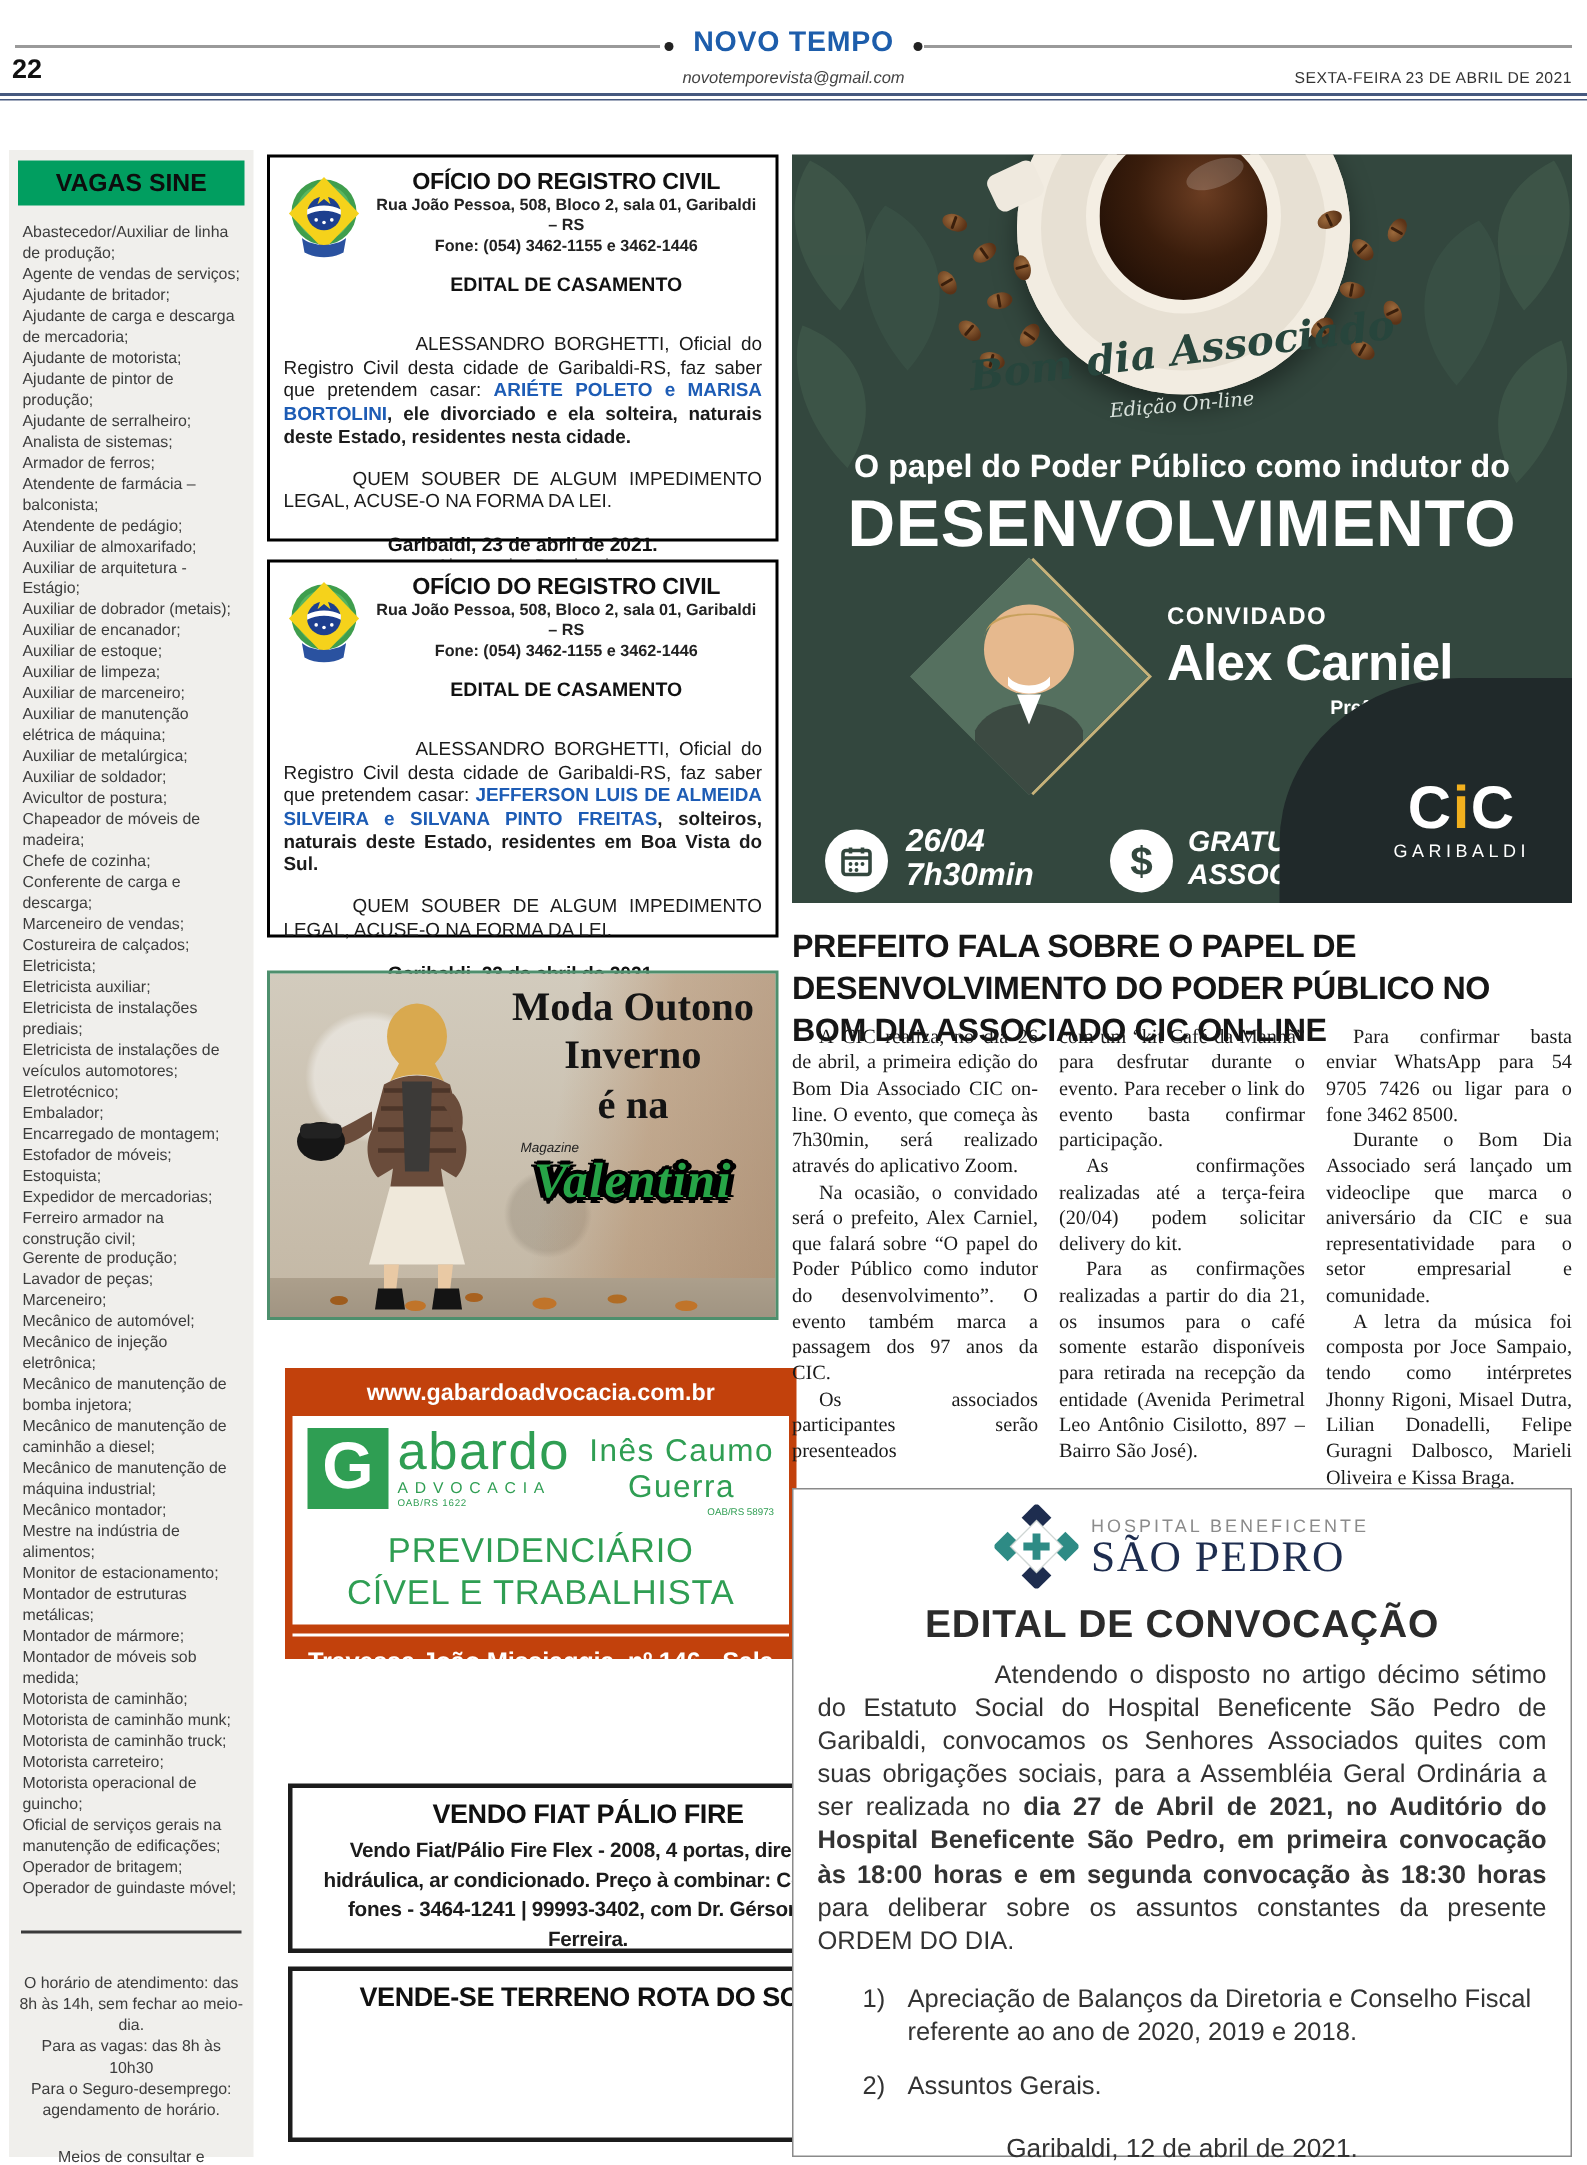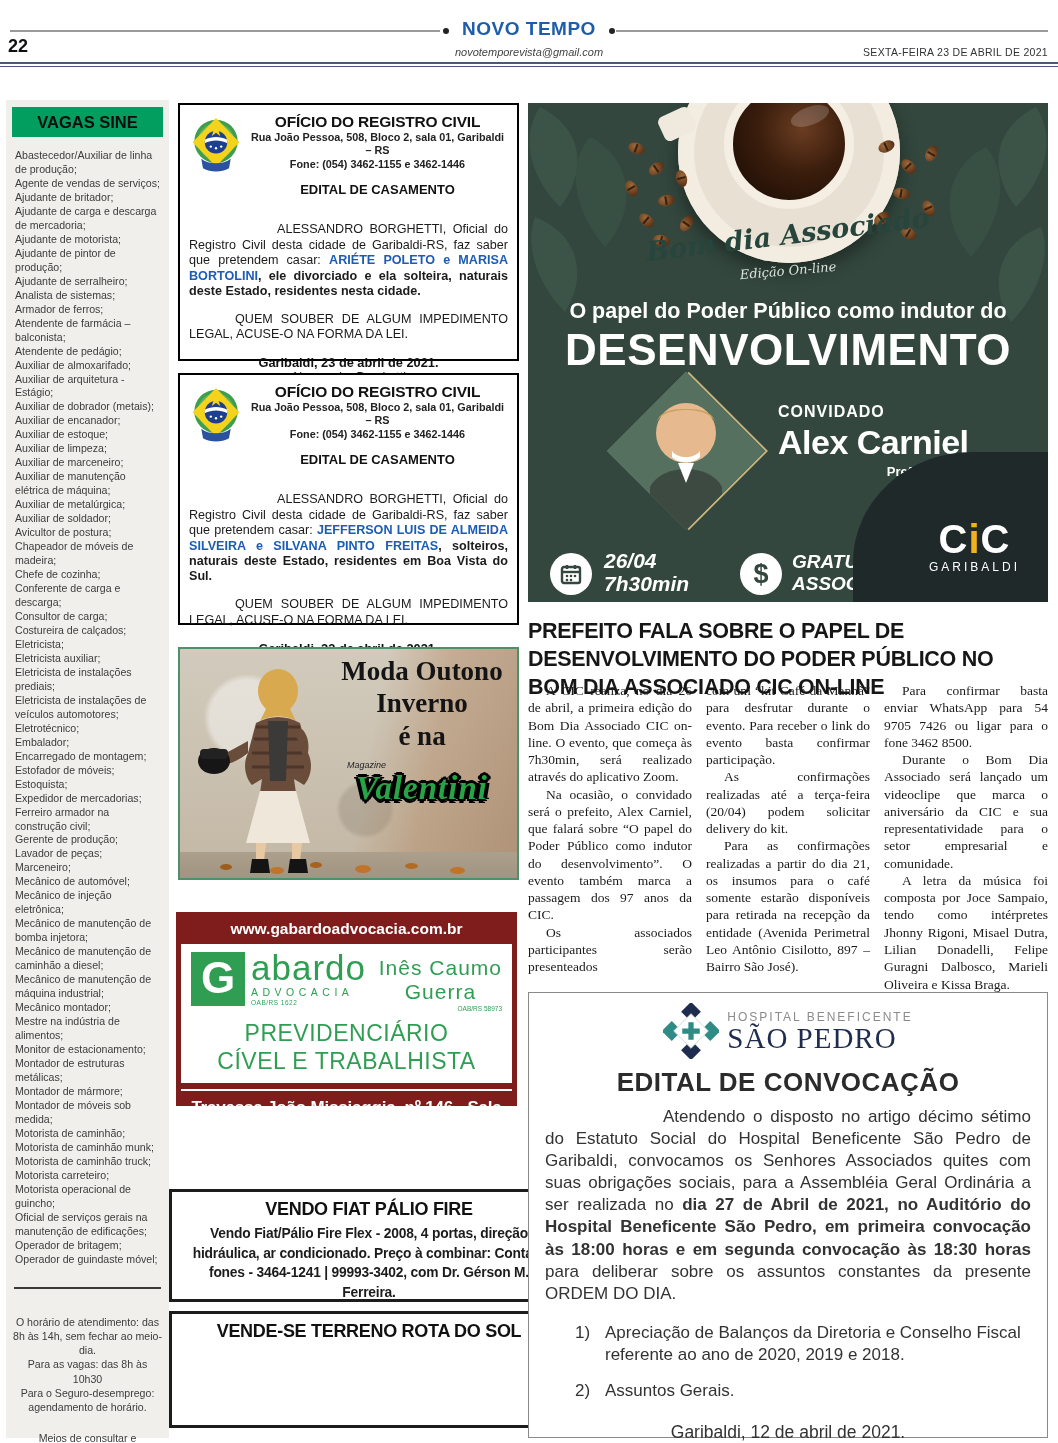--- a/index.html
+++ b/index.html
@@ -60,41 +60,41 @@
   .val-leaf{position:absolute;border-radius:50%;background:#c0742a;}
   .val-text{position:absolute;right:6px;top:6px;width:178px;text-align:center;}
   .val-line{font-family:Liberation Serif, serif;font-weight:bold;font-size:27px;line-height:1.2;color:#141414;}
   .val-small{font-size:9px;font-style:italic;text-align:left;margin:8px 0 0 14px;color:#222;}
   .val-brand{font-family:Liberation Serif, serif;font-style:italic;font-weight:bold;font-size:33px;
              color:#27a447;letter-spacing:1px;
              text-shadow:-2px -2px 0 #000,2px -2px 0 #000,-2px 2px 0 #000,2px 2px 0 #000,0 4px 0 #000,4px 0 0 #000,-4px 0 0 #000,0 -3px 0 #000;}
   .val-addr{margin-top:12px;font-size:13.5px;font-weight:bold;line-height:1.5;color:#101010;}
 
   
-  .gabardo{position:absolute;left:176px;top:912px;width:341px;height:194px;box-sizing:border-box;
-           background:#7f1d1d;padding:4px 5px;}
+  .gabardo{position:absolute;left:190px;top:912px;width:341px;height:194px;box-sizing:border-box;
+           background:#c2410c;padding:4px 5px;}
   .gab-url{text-align:center;color:#fff;font-weight:bold;font-size:15.5px;padding:4px 0 6px 0;}
   .gab-box{background:#fff;padding:8px 10px 8px 10px;}
   .gab-row{display:flex;align-items:flex-start;}
   .gab-g{width:54px;height:54px;background:#2f9e53;color:#fff;font-size:44px;font-weight:bold;
          text-align:center;line-height:52px;flex:0 0 54px;}
   .gab-namecol{margin-left:6px;}
   .gab-name{color:#2f9e53;font-size:35px;line-height:.9;letter-spacing:1px;}
   .gab-sub{color:#2f9e53;font-size:10.5px;letter-spacing:4.5px;margin-top:2px;}
   .gab-oab{color:#2f9e53;font-size:6.5px;margin-top:1px;letter-spacing:.5px;}
   .gab-partner{margin-left:auto;text-align:center;padding-top:4px;}
   .gab-partner-name{color:#2f9e53;font-size:21px;line-height:1.15;letter-spacing:1px;}
   .gab-partner-oab{color:#2f9e53;font-size:6.5px;text-align:right;margin-top:1px;}
   .gab-areas{text-align:center;color:#2f9e53;font-size:23px;line-height:1.2;margin-top:8px;letter-spacing:.5px;}
   .gab-band{margin-top:6px;border-top:2px solid #fff;border-bottom:2px solid #fff;padding:6px 2px;}
   .gab-band-line{text-align:center;color:#fff;font-weight:bold;font-size:17px;line-height:1.35;letter-spacing:-.2px;}
   .gab-branches{text-align:center;color:#fff;font-size:15px;padding:8px 0 2px 0;}
 
   
-  .classified{position:absolute;left:169px;width:400px;box-sizing:border-box;border:3px solid #1c1c1c;
+  .classified{position:absolute;left:192px;width:400px;box-sizing:border-box;border:3px solid #1c1c1c;
               padding:7px 10px;background:#fff;text-align:center;}
   .cls-title{font-size:18px;font-weight:bold;letter-spacing:-.3px;}
   .cls-body{margin-top:4px;font-size:13.8px;font-weight:bold;line-height:1.42;letter-spacing:-.2px;color:#1c1c1c;}
 
   
   .cicad{position:absolute;left:528px;top:103px;width:520px;height:499px;background:#33473e;overflow:hidden;}
   .leaf-svg{position:absolute;opacity:.55;}
   .saucer{position:absolute;left:150px;top:-62px;width:222px;height:222px;border-radius:50%;
           background:#e7e0d3;box-shadow:inset 0 0 0 16px #f2ece1, 0 8px 18px rgba(0,0,0,.4);}
   .cup-handle{position:absolute;left:132px;top:8px;width:34px;height:26px;border-radius:6px;
@@ -201,21 +201,21 @@
         <div class="job">Auxiliar de estoque;</div>
         <div class="job">Auxiliar de limpeza;</div>
         <div class="job">Auxiliar de marceneiro;</div>
         <div class="job">Auxiliar de manutenção elétrica de máquina;</div>
         <div class="job">Auxiliar de metalúrgica;</div>
         <div class="job">Auxiliar de soldador;</div>
         <div class="job">Avicultor de postura;</div>
         <div class="job">Chapeador de móveis de madeira;</div>
         <div class="job">Chefe de cozinha;</div>
         <div class="job">Conferente de carga e descarga;</div>
-        <div class="job">Consultor de carga;</div>
+        <div class="job">Marceneiro de vendas;</div>
         <div class="job">Costureira de calçados;</div>
         <div class="job">Eletricista;</div>
         <div class="job">Eletricista auxiliar;</div>
         <div class="job">Eletricista de instalações prediais;</div>
         <div class="job">Eletricista de instalações de veículos automotores;</div>
         <div class="job">Eletrotécnico;</div>
         <div class="job">Embalador;</div>
         <div class="job">Encarregado de montagem;</div>
         <div class="job">Estofador de móveis;</div>
         <div class="job">Estoquista;</div>

